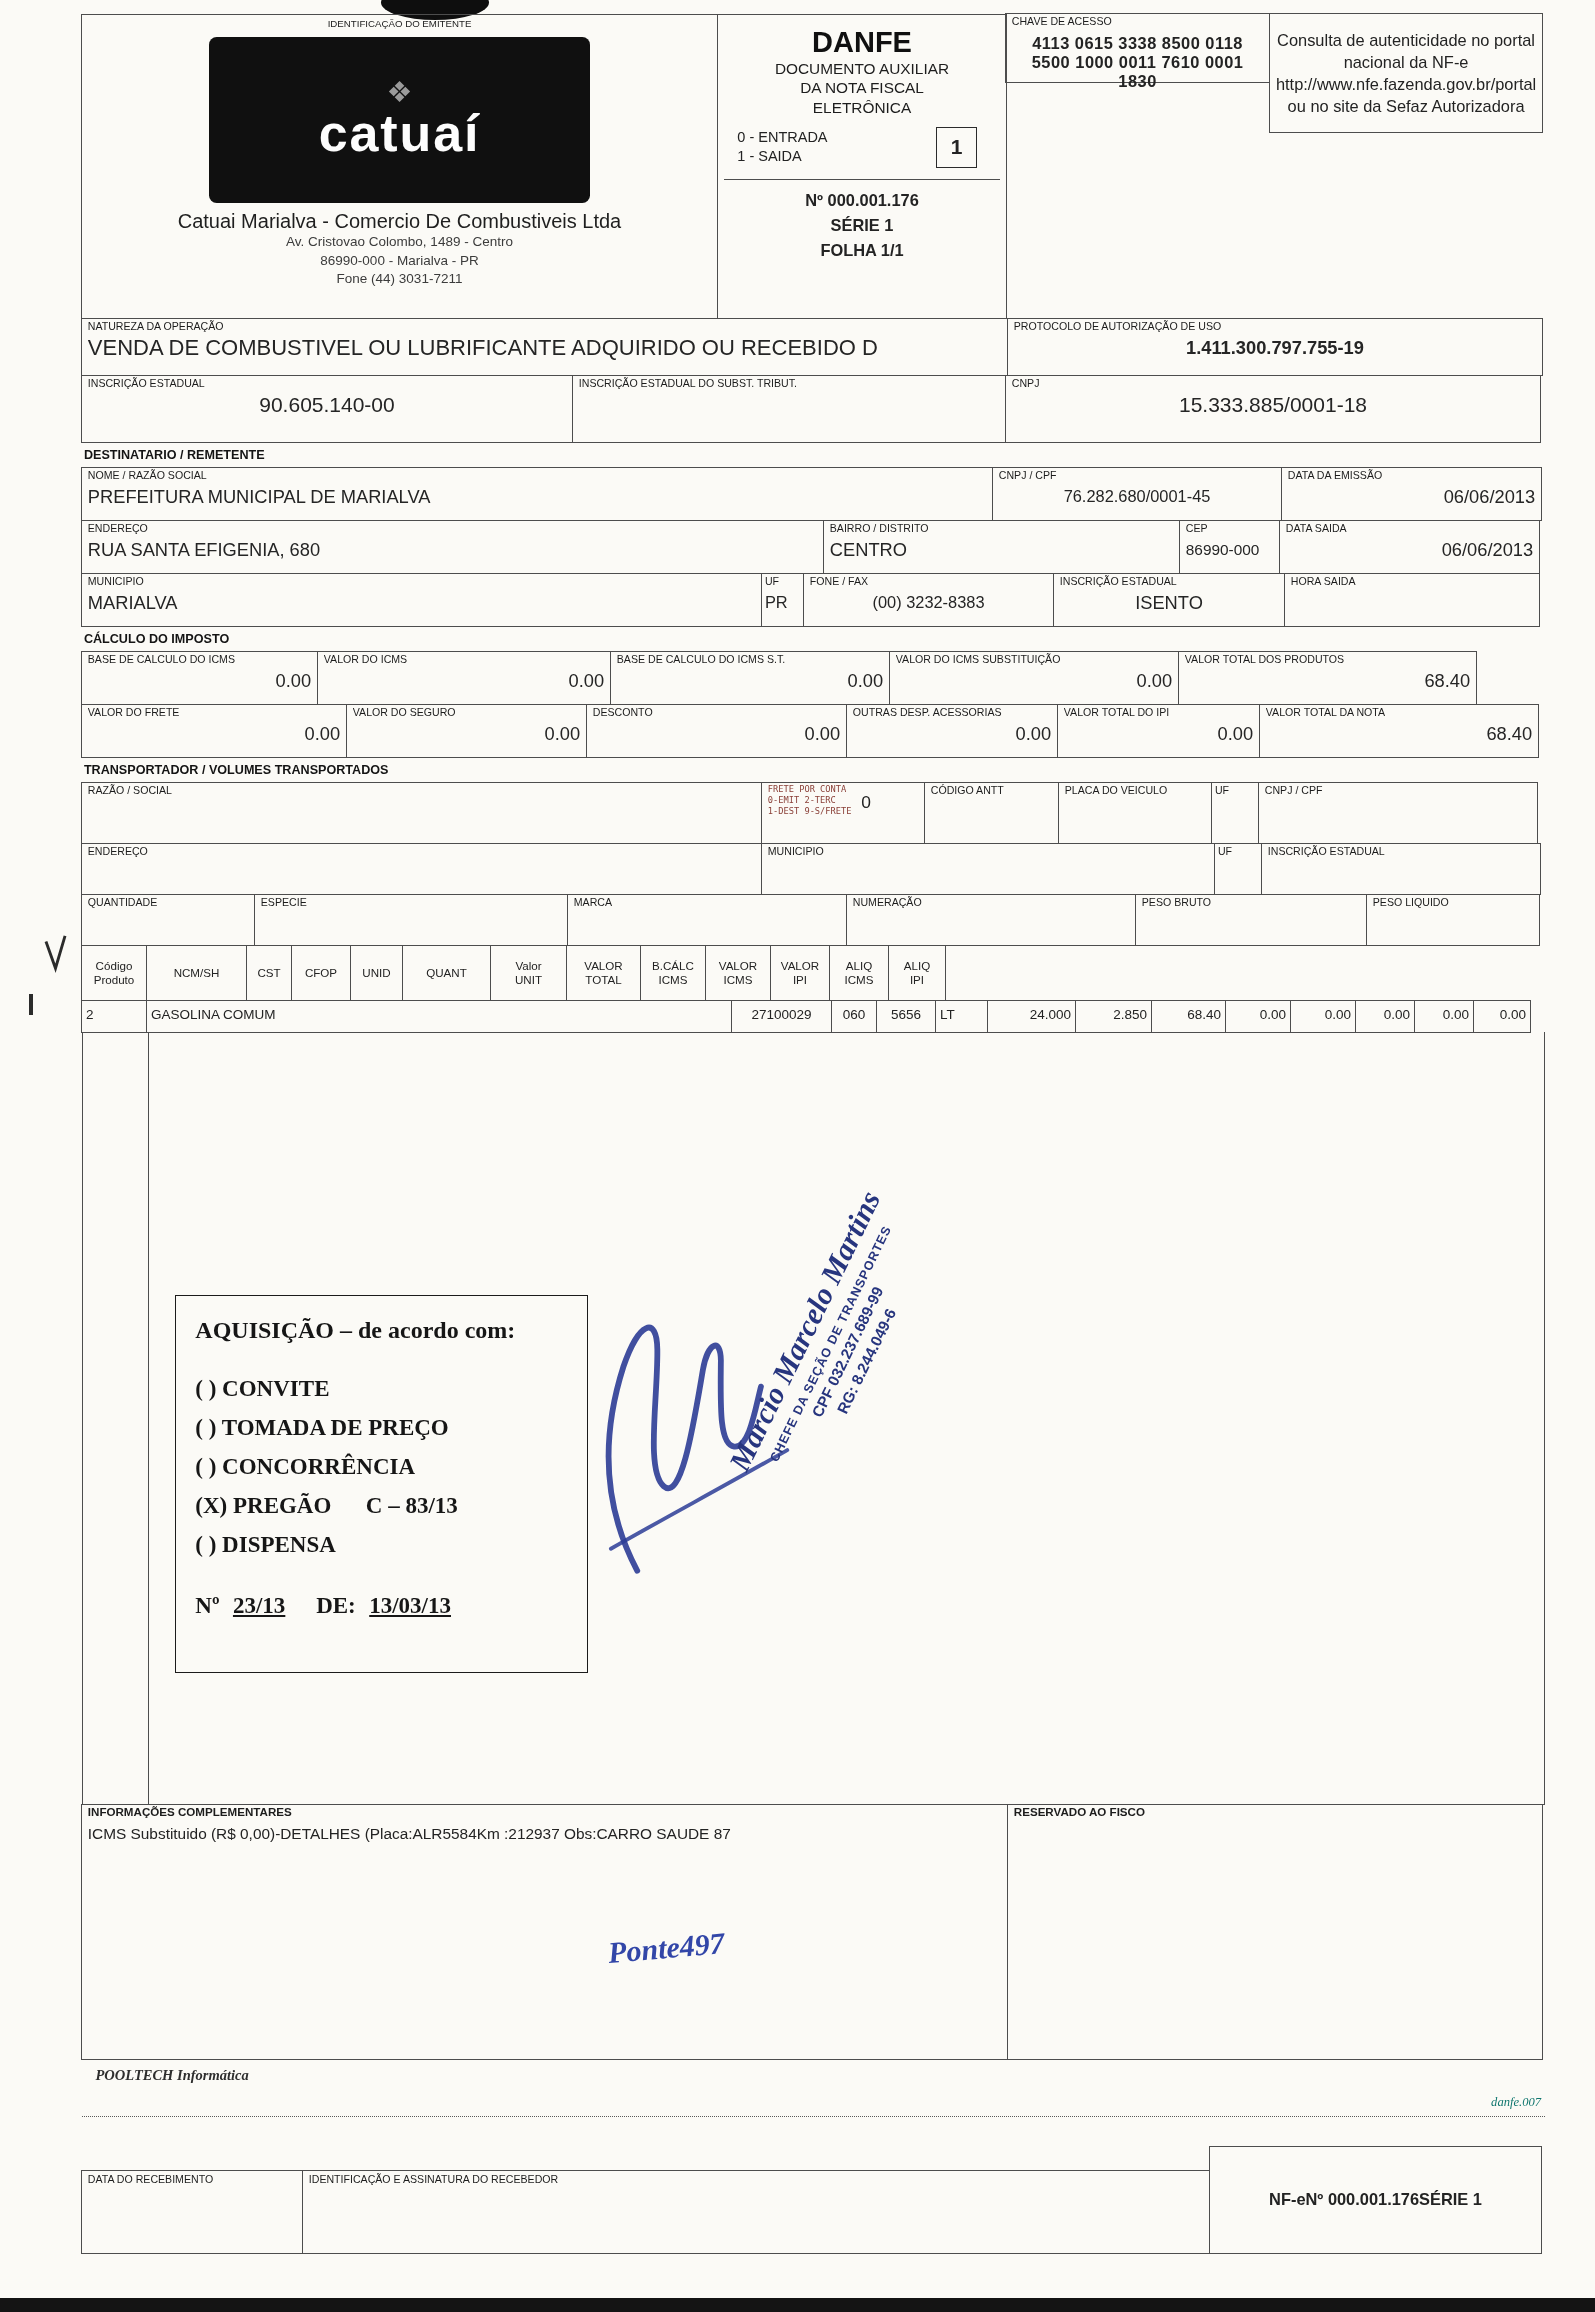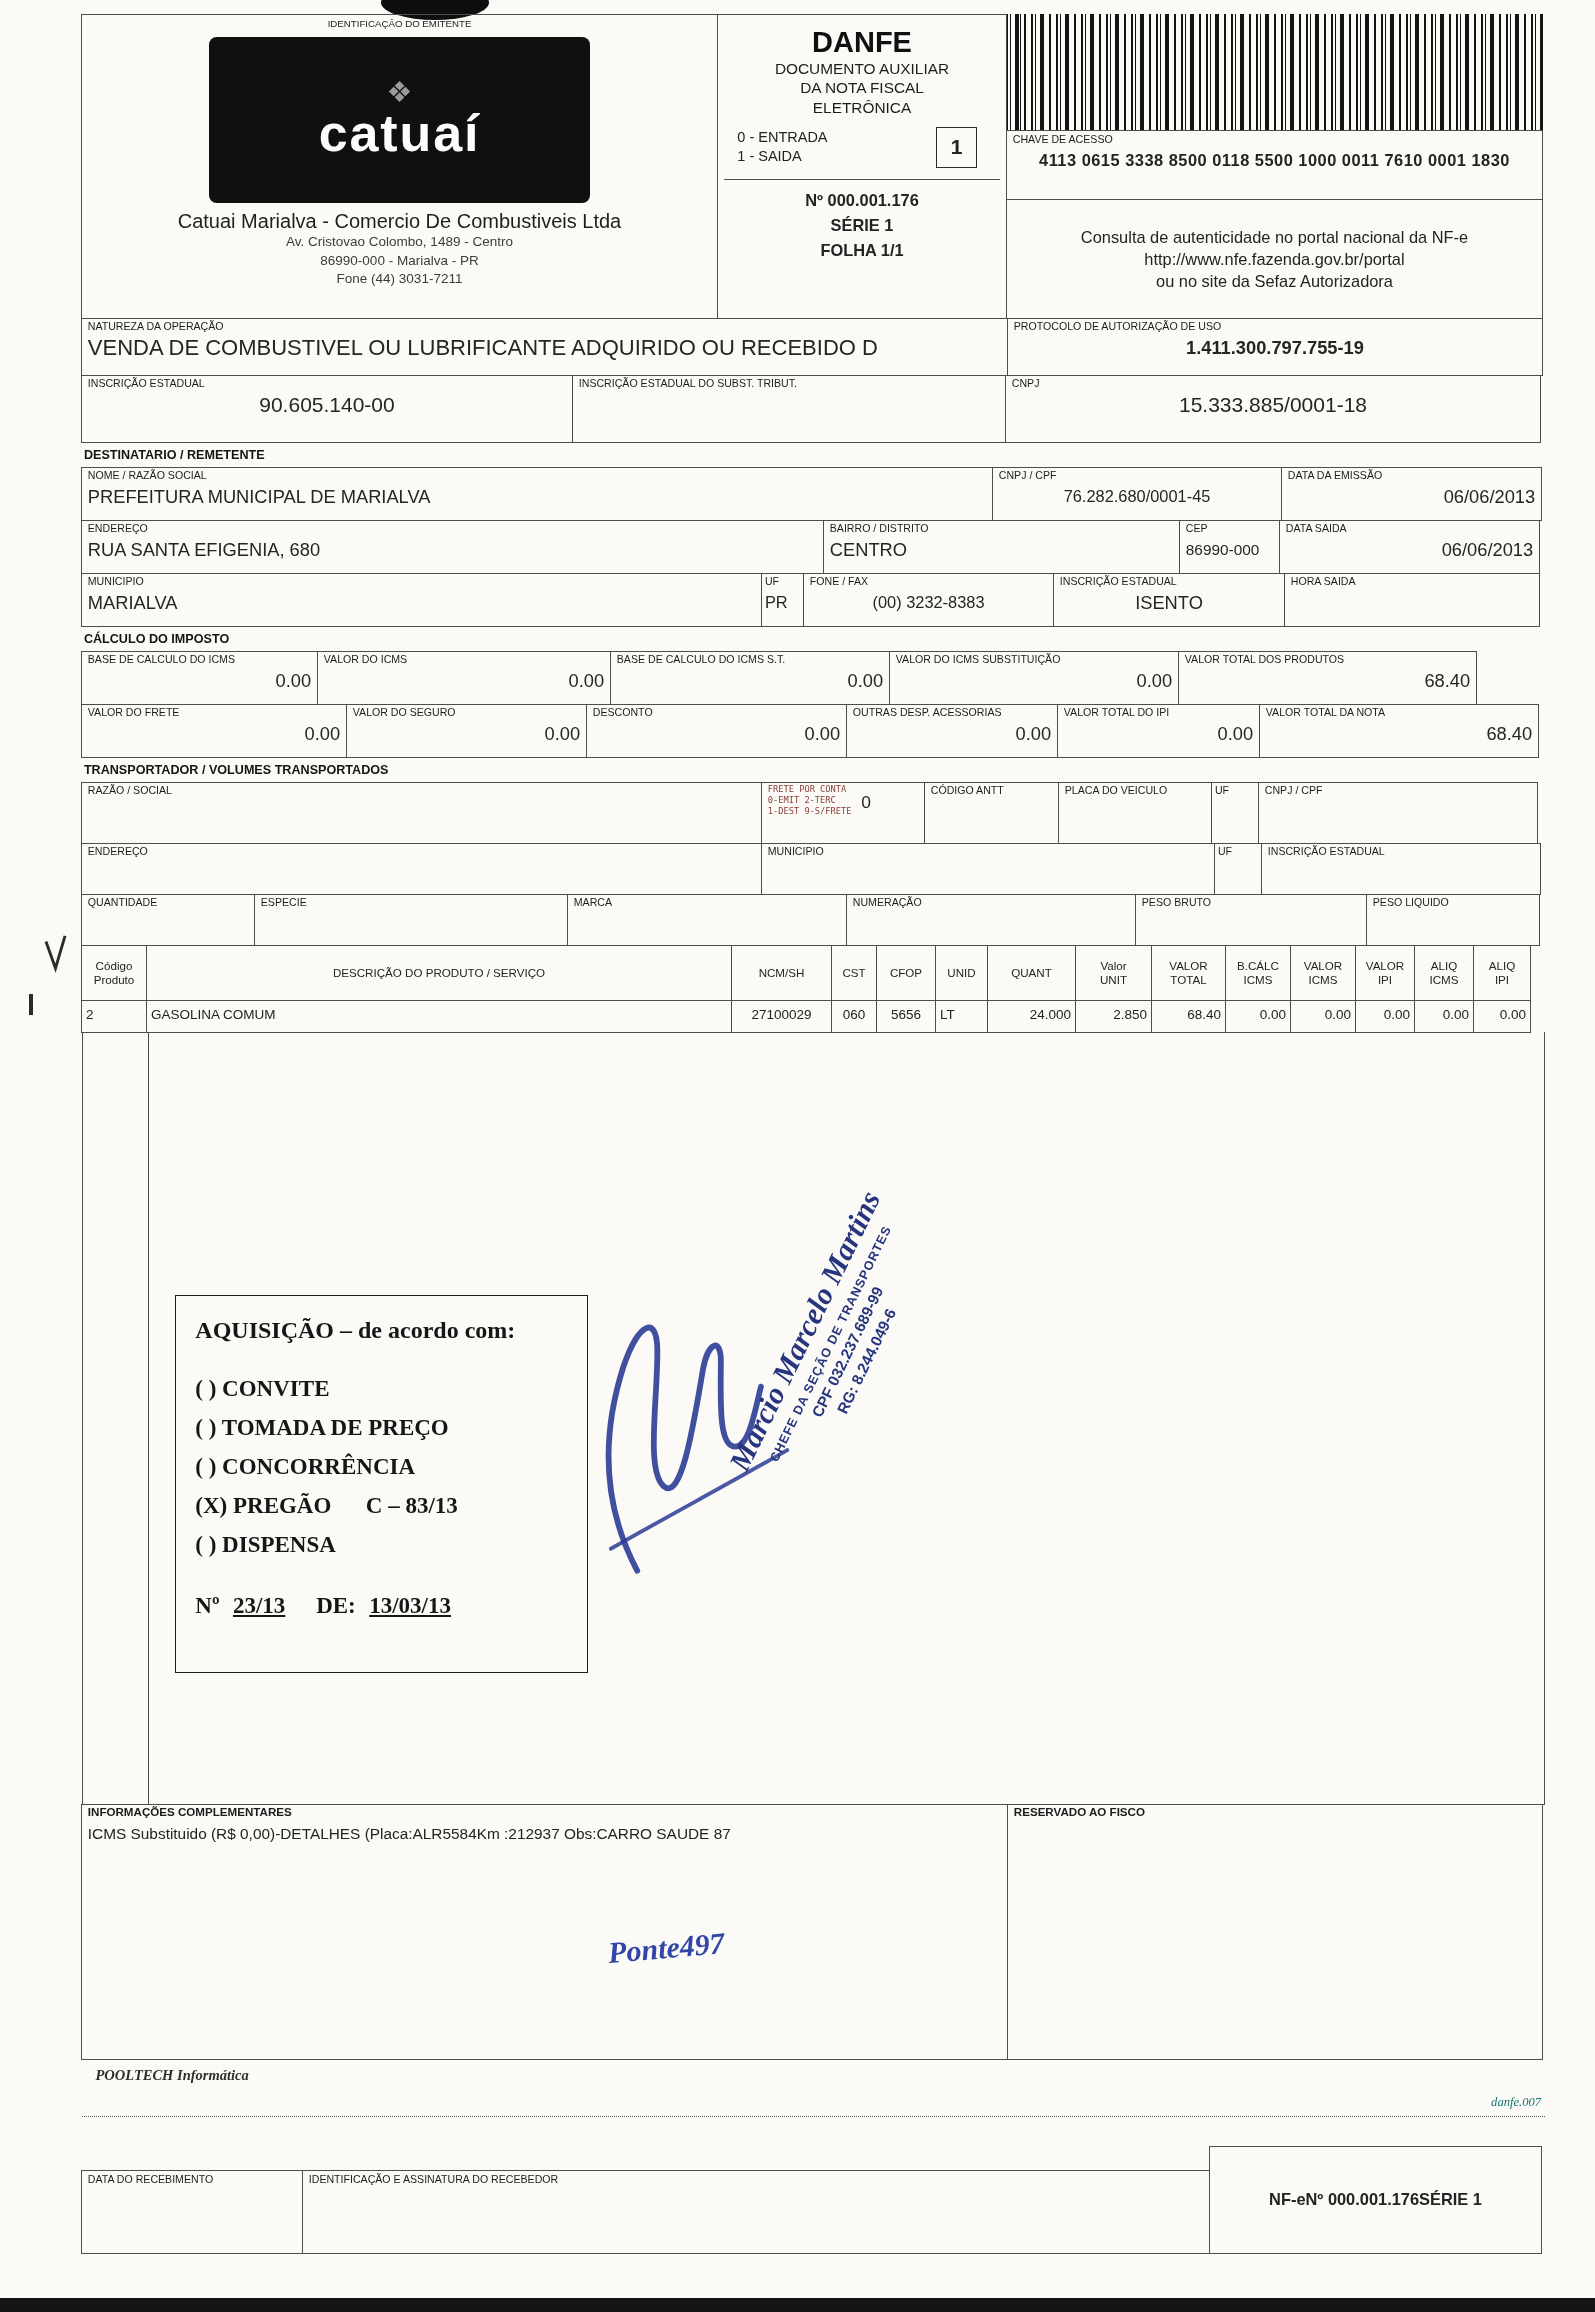--- a/index.html
+++ b/index.html
@@ -28,21 +28,21 @@
   .emit-name{font-size:20px;text-align:center;margin-top:5.8px;color:#1f1f1f;}
   .emit-addr{font-size:13.5px;text-align:center;color:#3c3c3c;line-height:18.3px;}
   .danfe-title{font-size:29px;font-weight:bold;text-align:center;margin-top:9.7px;color:#101010;}
   .danfe-sub{font-size:15.4px;text-align:center;line-height:19.3px;color:#1d1d1d;}
   .es-wrap{display:flex;align-items:center;margin-top:9.7px;padding:0 13.5px;}
   .es-lines{font-size:14.5px;line-height:19.3px;}
   .tipo-box{width:39px;height:39px;border:1.9px solid #2b2b2b;margin-left:auto;margin-right:9.7px;
             display:flex;align-items:center;justify-content:center;font-size:21px;font-weight:bold;}
   .danfe-nums{border-top:1px solid #4d4d4d;margin-top:11.6px;padding-top:7.7px;text-align:center;}
   .danfe-nums div{font-size:16.4px;font-weight:bold;line-height:25px;}
-  .rightcol{display:flex;flex-direction:column;}
+  .rightcol{display:flex;}
   .barcode{height:118px;margin-left:-1px;background:
       repeating-linear-gradient(90deg,#141414 0 1.9px,#fbfaf6 1.9px 3.9px,#141414 3.9px 4.8px,#fbfaf6 4.8px 8.7px,
       #141414 8.7px 12.6px,#fbfaf6 12.6px 14.5px,#141414 14.5px 15.4px,#fbfaf6 15.4px 18.3px,#141414 18.3px 20px,#fbfaf6 20px 25px);}
   .chave-val{font-size:16.4px;font-weight:bold;text-align:center;padding:5.8px 0 3.9px 0;letter-spacing:0.5px;}
   .consulta{display:flex;flex-direction:column;justify-content:center;}
   .consulta div{font-size:16.4px;text-align:center;line-height:22px;}
   
   .fpc{display:flex;align-items:flex-start;}
   .fpc-opts{font-family:"DejaVu Sans Mono",monospace;font-size:8.7px;line-height:10.6px;color:#8a4038;}
   .fpc-val{font-size:17.4px;margin-left:9.7px;margin-top:7.7px;}
@@ -365,21 +365,20 @@
       <div class="c" style="width:174px">
         <div class="lbl">PESO LIQUIDO</div>
         <div class="v"></div>
       </div>
     </div>
 
     <div>
       <div class="row phead" style="height:56px">
         <div class="pc" style="width:66px">Código
 Produto</div>
-        <div class="pc" style="width:586px">DESCRIÇÃO DO PRODUTO / SERVIÇO</div>
         <div class="pc" style="width:101px">NCM/SH</div>
         <div class="pc" style="width:46px">CST</div>
         <div class="pc" style="width:60px">CFOP</div>
         <div class="pc" style="width:53px">UNID</div>
         <div class="pc" style="width:89px">QUANT</div>
         <div class="pc" style="width:77px">Valor
 UNIT</div>
         <div class="pc" style="width:75px">VALOR
 TOTAL</div>
         <div class="pc" style="width:66px">B.CÁLC

